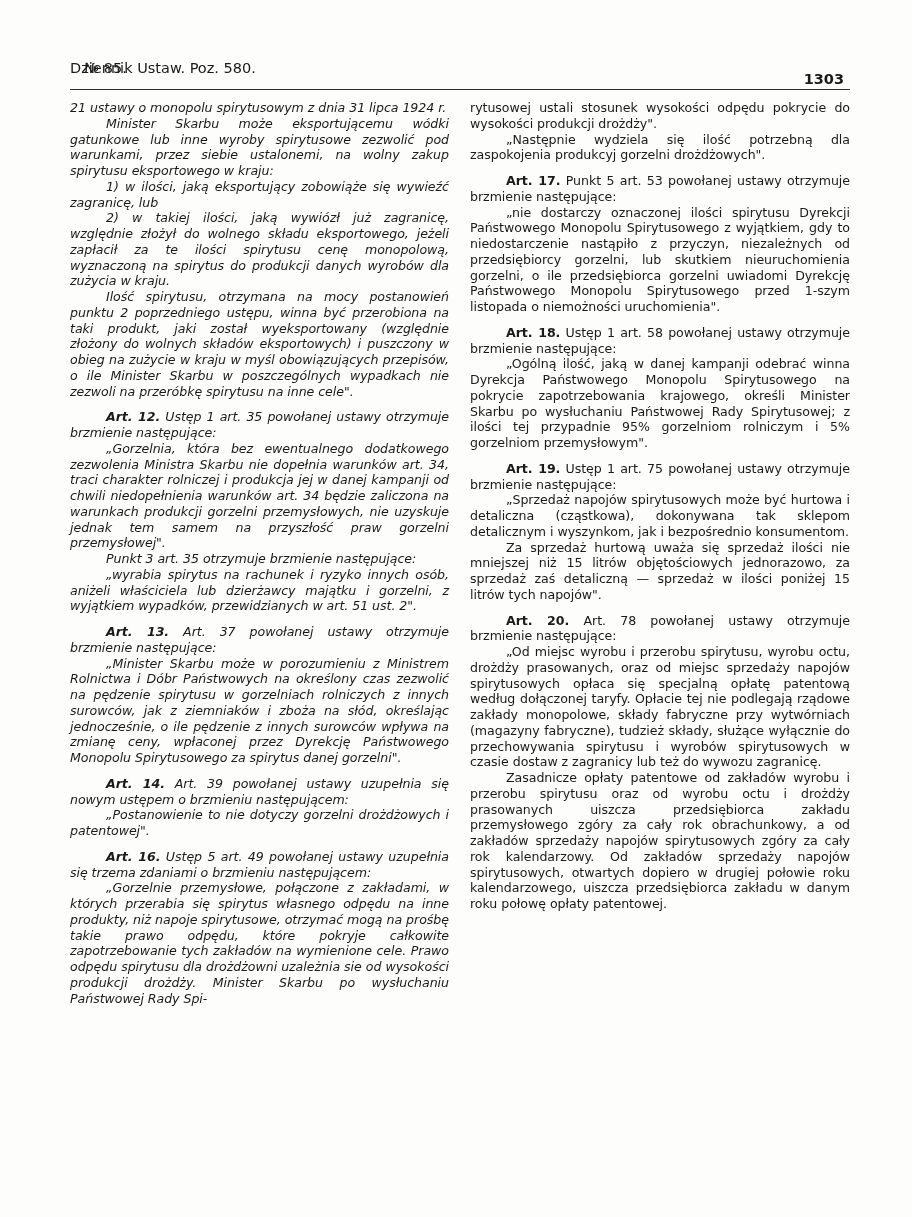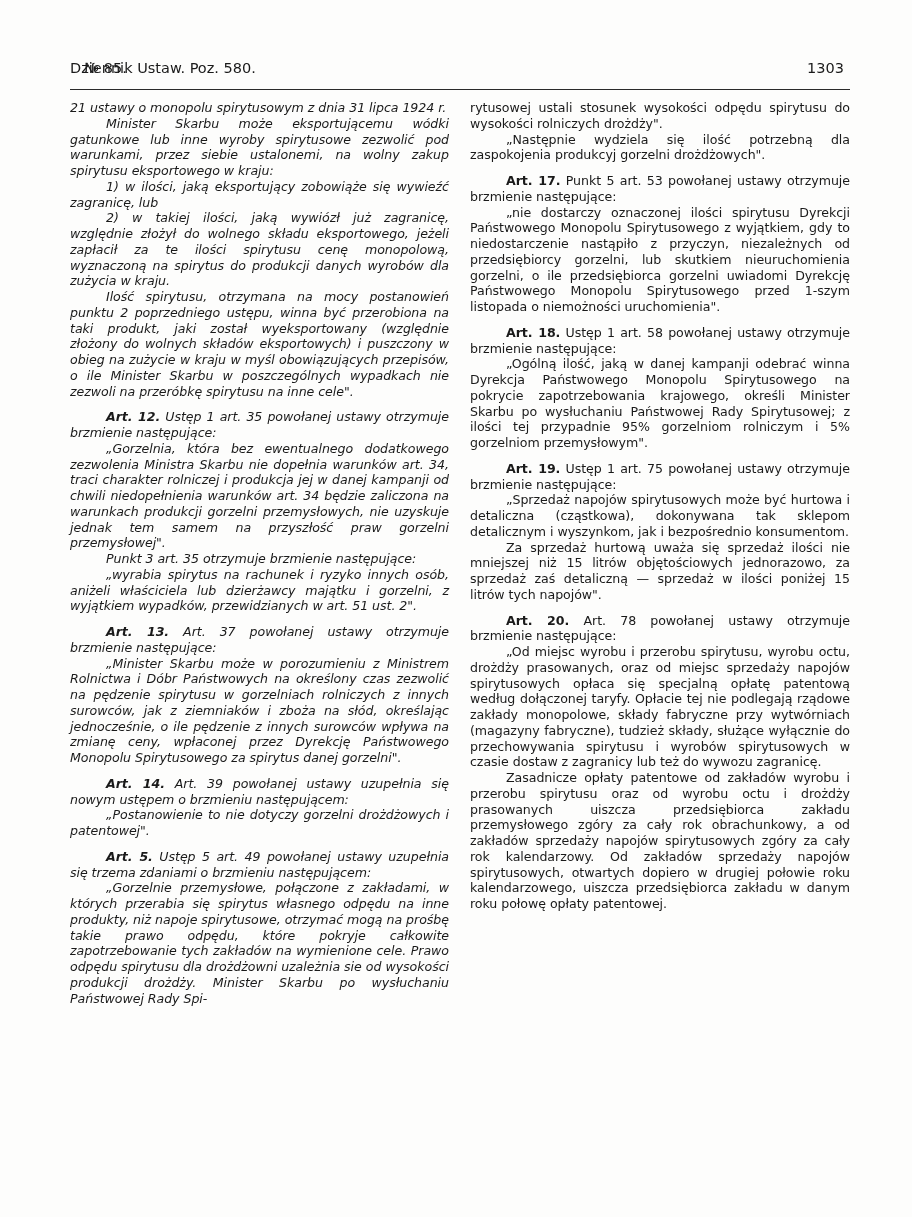--- a/index.html
+++ b/index.html
@@ -1,21 +1,21 @@
 <!DOCTYPE html>
 <html><head>
 <meta charset="utf-8">
 <style>
   html, body { margin: 0; padding: 0; background: #ffffff; }
   body { width: 912px; height: 1217px; position: relative; overflow: hidden; color: #1a1a1a; }
   .page { position: absolute; left: 0; top: 0; width: 912px; height: 1217px; background: #fdfdfc; }
   .header { position: absolute; left: 70px; top: 60px; width: 778px; height: 22px; font-family: "DejaVu Sans", sans-serif; font-size: 14.5px; }
   .header .left { position: absolute; left: 14px; top: 0; font-weight: normal; }
   .header .center { position: absolute; left: 0; right: 0; text-align: left; top: 0; }
-  .header .right { position: absolute; right: 4px; top: 0; font-weight: normal; }
+  .header .right { position: absolute; right: 4px; top: 11px; font-weight: bold; }
   .rule { position: absolute; left: 70px; top: 89px; width: 780px; height: 0; border-top: 1.5px solid #2a2a2a; }
   .col { position: absolute; top: 100px; font-family: "DejaVu Sans", sans-serif; font-size: 12.6px; line-height: 15.75px; text-align: justify; letter-spacing: -0.05px; }
   .col.left { left: 70px; width: 379px; font-style: italic; }
   .col.right { left: 470px; width: 380px; }
   .col p { margin: 0; text-indent: 36px; hyphens: manual; }
   .col p.noindent { text-indent: 0; }
   .col p.art { margin-top: 10px; }
   .art-label { font-weight: bold; }
 </style>
 </head>
@@ -41,26 +41,26 @@
     <p>„Gorzelnia, która bez ewentualnego dodatkowego zezwolenia Ministra Skarbu nie dopełnia warunków art. 34, traci charakter rolniczej i produkcja jej w danej kampanji od chwili niedopełnienia warunków art. 34 będzie zaliczona na warunkach produkcji gorzelni przemysłowych, nie uzyskuje jednak tem samem na przyszłość praw gorzelni przemysłowej".</p>
     <p>Punkt 3 art. 35 otrzymuje brzmienie następujące:</p>
     <p>„wyrabia spirytus na rachunek i ryzyko innych osób, aniżeli właściciela lub dzierżawcy majątku i gorzelni, z wyjątkiem wypadków, przewidzianych w art. 51 ust. 2".</p>
 
     <p class="art"><span class="art-label">Art. 13.</span><span> Art. 37 powołanej ustawy otrzymuje brzmienie następujące:</span></p>
     <p>„Minister Skarbu może w porozumieniu z Ministrem Rolnictwa i Dóbr Państwowych na określony czas zezwolić na pędzenie spirytusu w gorzelniach rolniczych z innych surowców, jak z ziemniaków i zboża na słód, określając jednocześnie, o ile pędzenie z innych surowców wpływa na zmianę ceny, wpłaconej przez Dyrekcję Państwowego Monopolu Spirytusowego za spirytus danej gorzelni".</p>
 
     <p class="art"><span class="art-label">Art. 14.</span><span> Art. 39 powołanej ustawy uzupełnia się nowym ustępem o brzmieniu następującem:</span></p>
     <p>„Postanowienie to nie dotyczy gorzelni drożdżowych i patentowej".</p>
 
-    <p class="art"><span class="art-label">Art. 5.</span><span> Ustęp 5 art. 49 powołanej ustawy uzupełnia się trzema zdaniami o brzmieniu następującem:</span></p>
+    <p class="art"><span class="art-label">Art. 16.</span><span> Ustęp 5 art. 49 powołanej ustawy uzupełnia się trzema zdaniami o brzmieniu następującem:</span></p>
     <p>„Gorzelnie przemysłowe, połączone z zakładami, w których przerabia się spirytus własnego odpędu na inne produkty, niż napoje spirytusowe, otrzymać mogą na prośbę takie prawo odpędu, które pokryje całkowite zapotrzebowanie tych zakładów na wymienione cele. Prawo odpędu spirytusu dla drożdżowni uzależnia sie od wysokości produkcji drożdży. Minister Skarbu po wysłuchaniu Państwowej Rady Spi-</p>
   </div>
 
   <div class="col right">
-    <p class="noindent">rytusowej ustali stosunek wysokości odpędu spirytusu do wysokości rolniczych drożdży".</p>
+    <p class="noindent">rytusowej ustali stosunek wysokości odpędu pokrycie do wysokości produkcji drożdży".</p>
 
     <p>„Następnie wydziela się ilość potrzebną dla zaspokojenia produkcyj gorzelni drożdżowych".</p>
 
     <p class="art"><span class="art-label">Art. 17.</span><span> Punkt 5 art. 53 powołanej ustawy otrzymuje brzmienie następujące:</span></p>
     <p>„nie dostarczy oznaczonej ilości spirytusu Dyrekcji Państwowego Monopolu Spirytusowego z wyjątkiem, gdy to niedostarczenie nastąpiło z przyczyn, niezależnych od przedsiębiorcy gorzelni, lub skutkiem nieuruchomienia gorzelni, o ile przedsiębiorca gorzelni uwiadomi Dyrekcję Państwowego Monopolu Spirytusowego przed 1-szym listopada o niemożności uruchomienia".</p>
 
     <p class="art"><span class="art-label">Art. 18.</span><span> Ustęp 1 art. 58 powołanej ustawy otrzymuje brzmienie następujące:</span></p>
     <p>„Ogólną ilość, jaką w danej kampanji odebrać winna Dyrekcja Państwowego Monopolu Spirytusowego na pokrycie zapotrzebowania krajowego, określi Minister Skarbu po wysłuchaniu Państwowej Rady Spirytusowej; z ilości tej przypadnie 95% gorzelniom rolniczym i 5% gorzelniom przemysłowym".</p>
 
     <p class="art"><span class="art-label">Art. 19.</span><span> Ustęp 1 art. 75 powołanej ustawy otrzymuje brzmienie następujące:</span></p>

